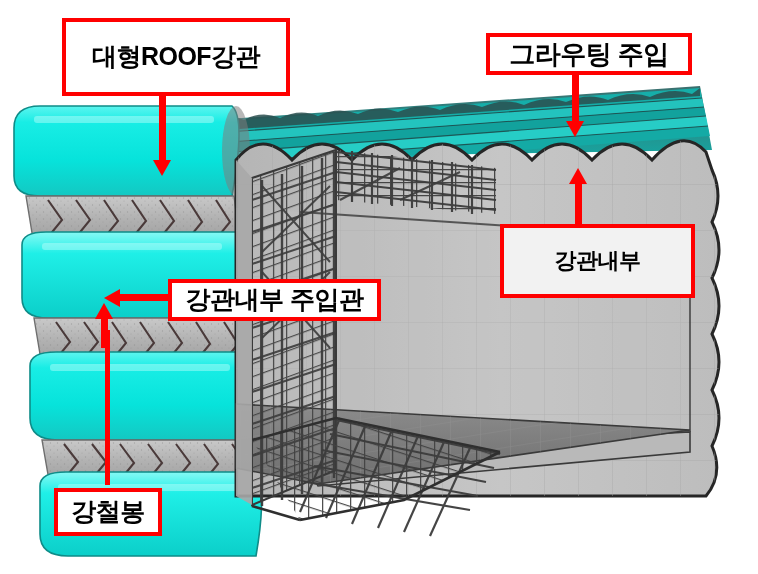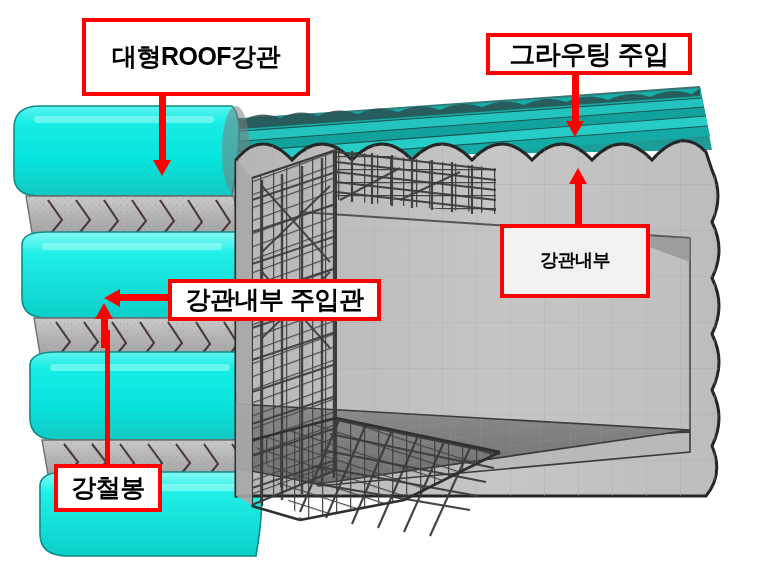--- a/index.html
+++ b/index.html
@@ -32,26 +32,26 @@
     line-height:1.18;
     letter-spacing:-0.5px;
     display:flex;
     flex-direction:column;
     align-items:center;
     justify-content:center;
     white-space:pre;
     z-index:40;
   }
   .callout .ln{display:block;}
-  .c-roof{ left:62px;  top:18px;   width:228px; height:78px;  font-size:25px;margin-left:20px; }
+  .c-roof{ left:62px;  top:18px;   width:228px; height:78px;  font-size:25px; }
   .c-grout{ left:486px; top:33px;  width:206px; height:42px;  font-size:26px; }
-  .c-inner{ left:500px; top:224px; width:150px; height:74px;  font-size:18px;
+  .c-inner{ left:500px; top:224px; width:195px; height:74px;  font-size:22px;
             background:#f2f2f2; }
   .c-pipe{ left:168px; top:279px;  width:213px; height:42px;  font-size:25px; }
-  .c-rod{ left:54px;  top:464px;   width:108px; height:48px;  font-size:25px; }
+  .c-rod{ left:54px;  top:488px;   width:108px; height:48px;  font-size:25px; }
 
   
   .lead{position:absolute;background:#ff0000;z-index:39;}
   .arrowhead{position:absolute;width:0;height:0;z-index:39;}
   .ah-down{border-left:9px solid transparent;border-right:9px solid transparent;border-top:16px solid #ff0000;}
   .ah-up{border-left:9px solid transparent;border-right:9px solid transparent;border-bottom:16px solid #ff0000;}
   .ah-left{border-top:9px solid transparent;border-bottom:9px solid transparent;border-right:16px solid #ff0000;}
 </style>
 </head>
 <body>

